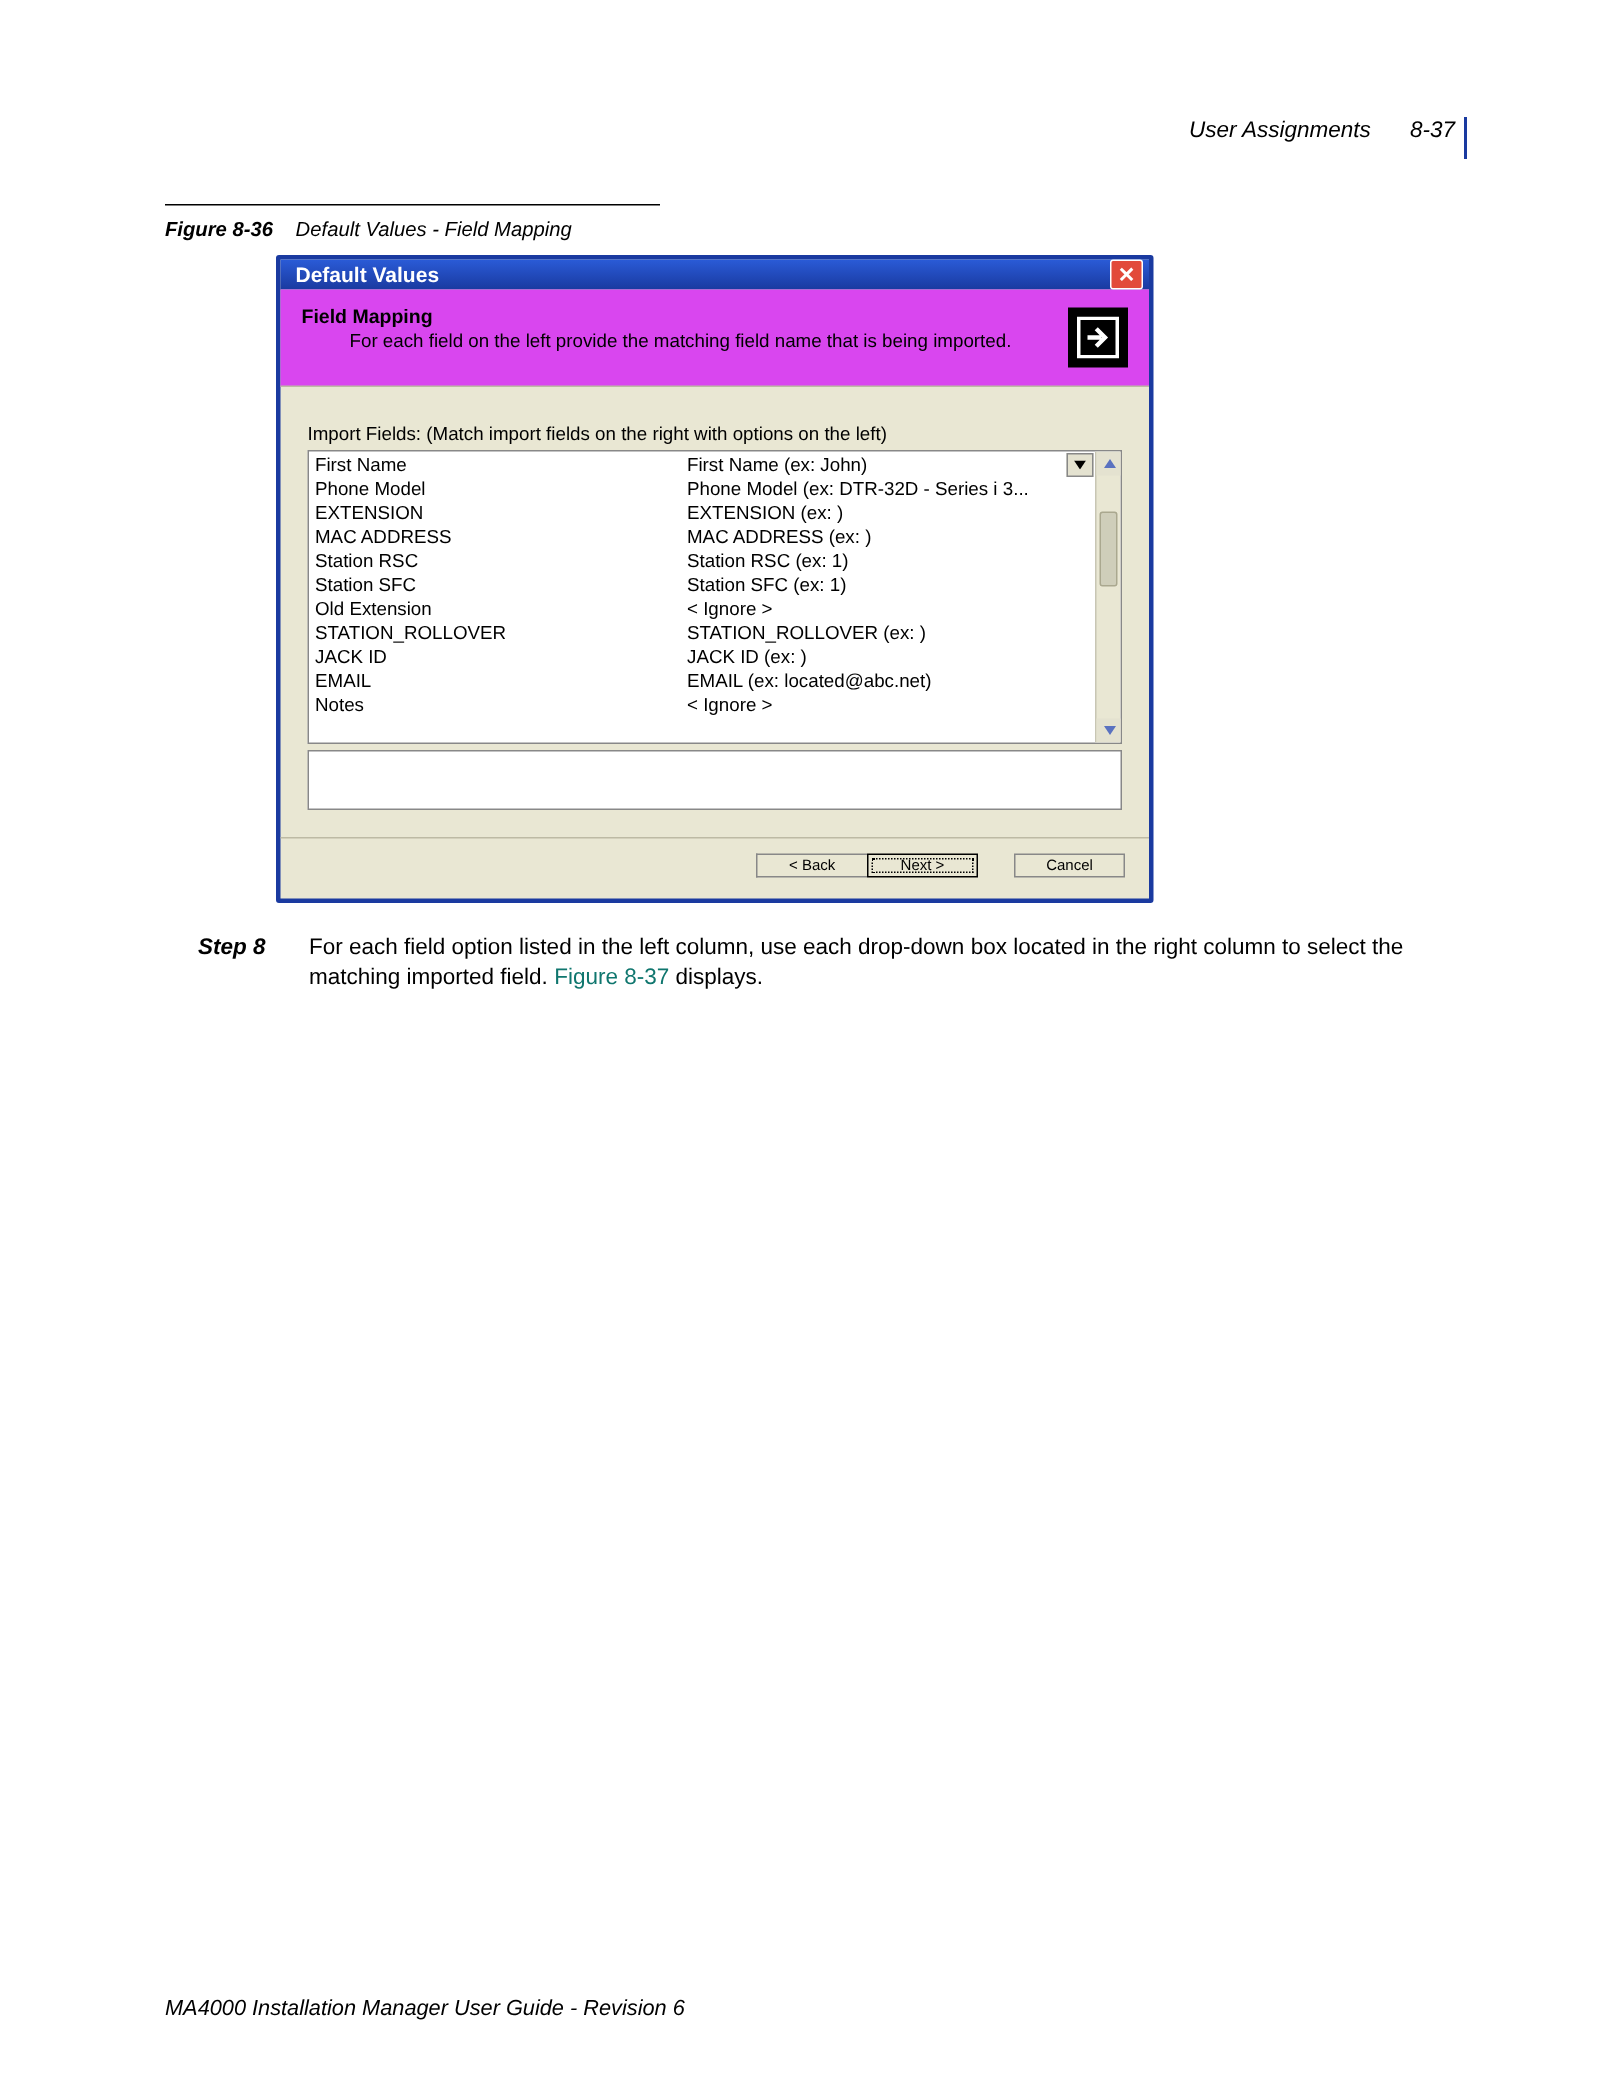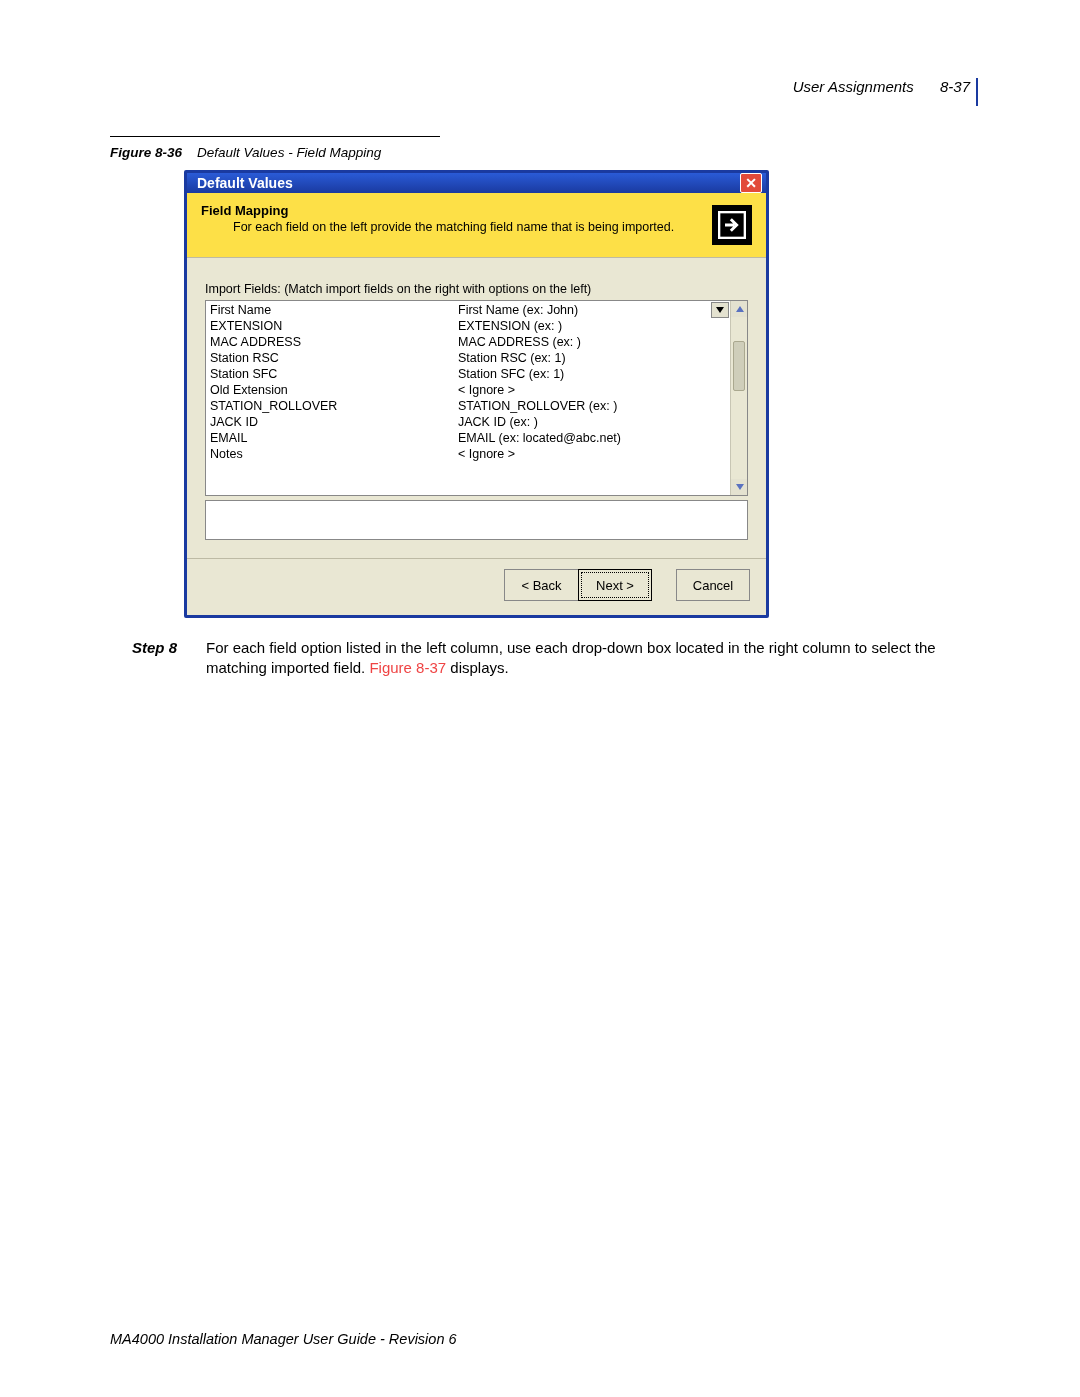--- a/index.html
+++ b/index.html
@@ -73,21 +73,21 @@
     background: #e24a3a;
     border: 1px solid #fff;
     border-radius: 2px;
     display: flex; align-items: center; justify-content: center;
     color: #fff;
     font-weight: bold;
     font-size: 14px;
     cursor: pointer;
   }
   .wizard-head {
-    background: #fde047;
+    background: #d946ef;
     padding: 10px 14px 12px 14px;
     border-bottom: 1px solid #bdbaa4;
     display: flex;
     align-items: flex-start;
   }
   .wizard-head .texts { flex: 1; }
   .wizard-head .whead-title { font-weight: bold; font-size: 13px; }
   .wizard-head .whead-desc { font-size: 12.5px; margin-left: 32px; margin-top: 2px; }
   .wizard-icon {
     width: 40px; height: 40px; background: #000;
@@ -151,44 +151,44 @@
     border-top: 1px solid #bdbaa4;
     margin: 0;
   }
   .dlg-footer {
     padding: 10px 16px 14px 10px;
     display: flex;
     justify-content: flex-end;
     gap: 0;
   }
   .dlg-btn {
-    height: 32px;
+    height: 16px;
     min-width: 74px;
     padding: 0 10px;
-    font-size: 13px;
+    font-size: 10px;
     background: #e9e7d3;
     border: 1px solid #888;
     cursor: pointer;
     margin-left: 0;
   }
   .btn-back { margin-right: 0; border-right: none; }
   .btn-next { border: 1px solid #000; outline: 1px dotted #000; outline-offset: -4px; }
   .btn-cancel { margin-left: 24px; }
 
   
   .step-block {
     margin-top: 20px;
     margin-left: 22px;
     display: flex;
     font-size: 15px;
     line-height: 1.35;
   }
   .step-label { font-style: italic; font-weight: bold; width: 74px; flex-shrink: 0; }
   .step-text { flex: 1; }
-  .step-text .figref { color: #ef4444; }
+  .step-text .figref { color: #0f766e; }
 
   .footer {
     position: absolute;
     bottom: 50px;
     left: 110px;
     font-style: italic;
     font-size: 14.5px;
   }
 </style>
 </head>
@@ -230,20 +230,24 @@
         </div>
       </div>
 
       <div class="import-label">Import Fields: (Match import fields on the right with options on the left)</div>
 
       <div class="field-grid">
         <div class="grid-rows" id="grid-rows">
             <div class="grow">
               <div class="gcell-l">First Name</div>
               <div class="gcell-r">First Name (ex: John)</div>
+            </div>
+            <div class="grow">
+              <div class="gcell-l">Phone Model</div>
+              <div class="gcell-r">Phone Model (ex: DTR-32D  - Series i  3...</div>
             </div>
             <div class="grow">
               <div class="gcell-l">EXTENSION</div>
               <div class="gcell-r">EXTENSION (ex: )</div>
             </div>
             <div class="grow">
               <div class="gcell-l">MAC ADDRESS</div>
               <div class="gcell-r">MAC ADDRESS (ex: )</div>
             </div>
             <div class="grow">

